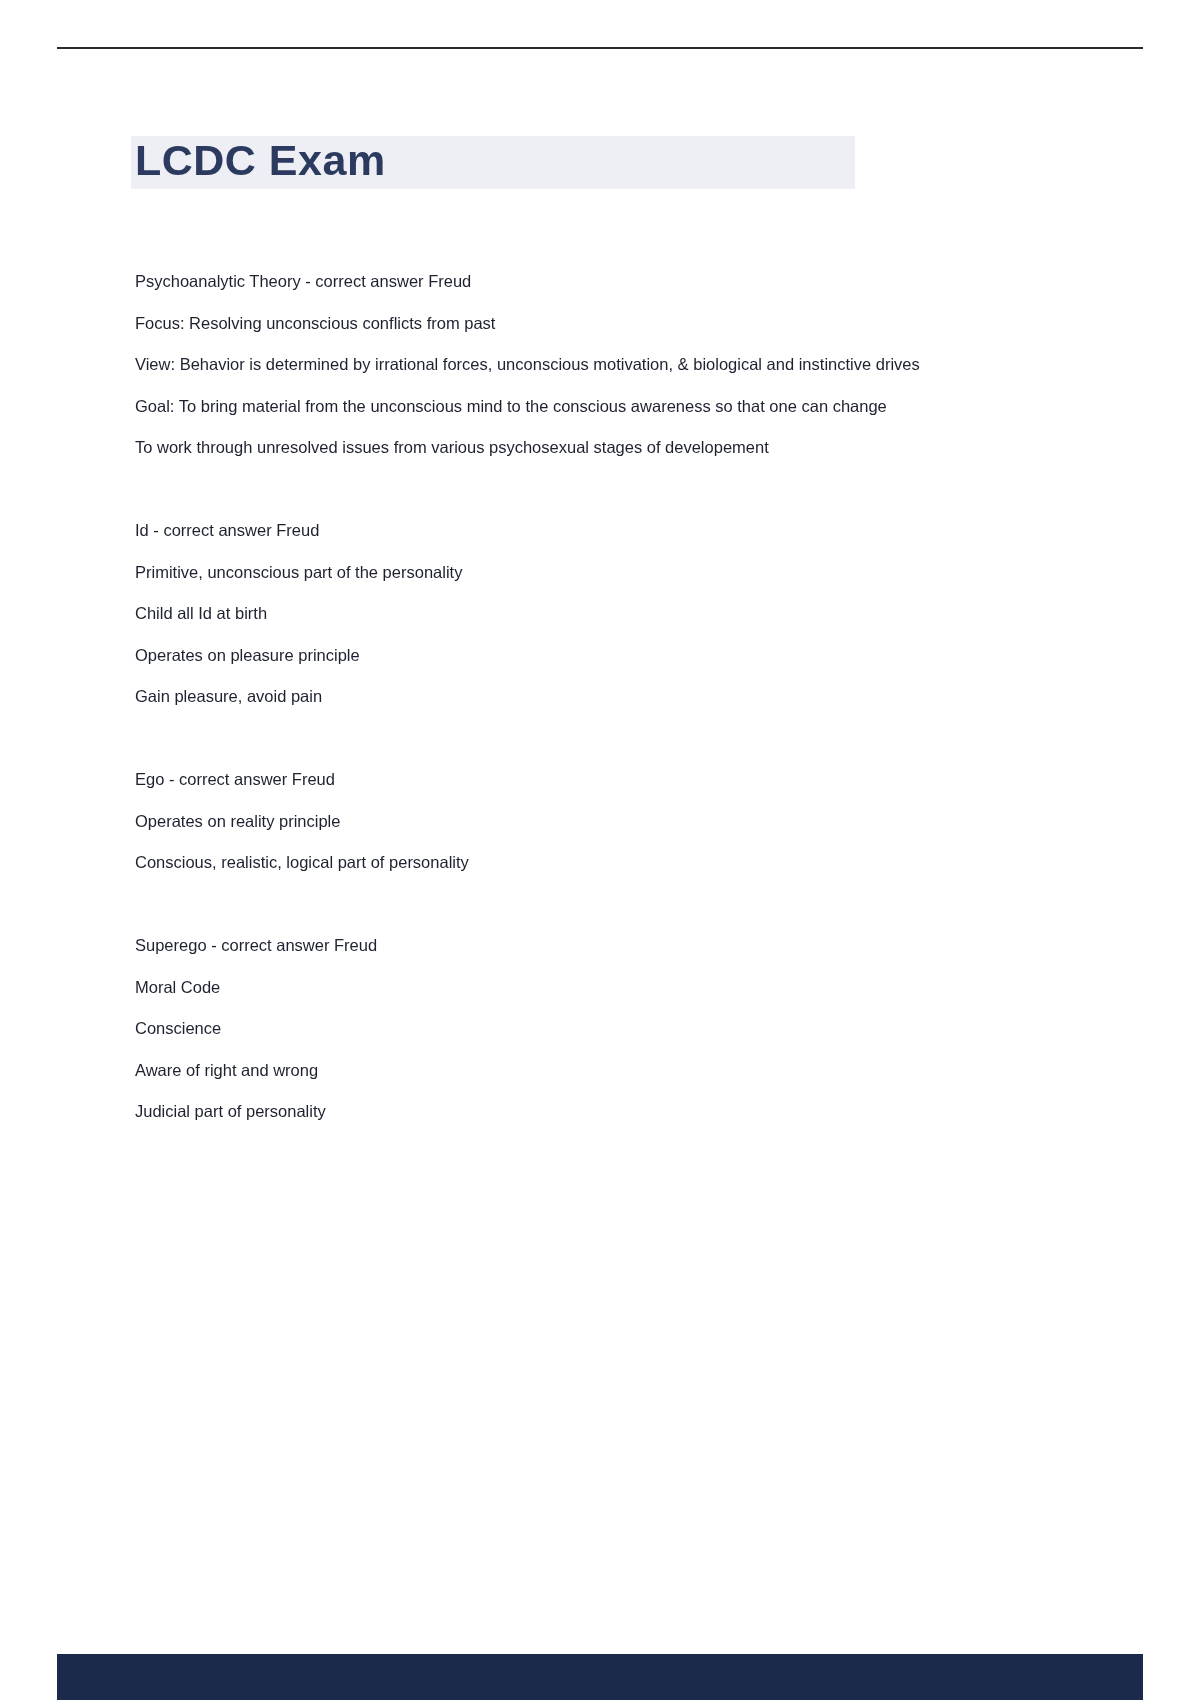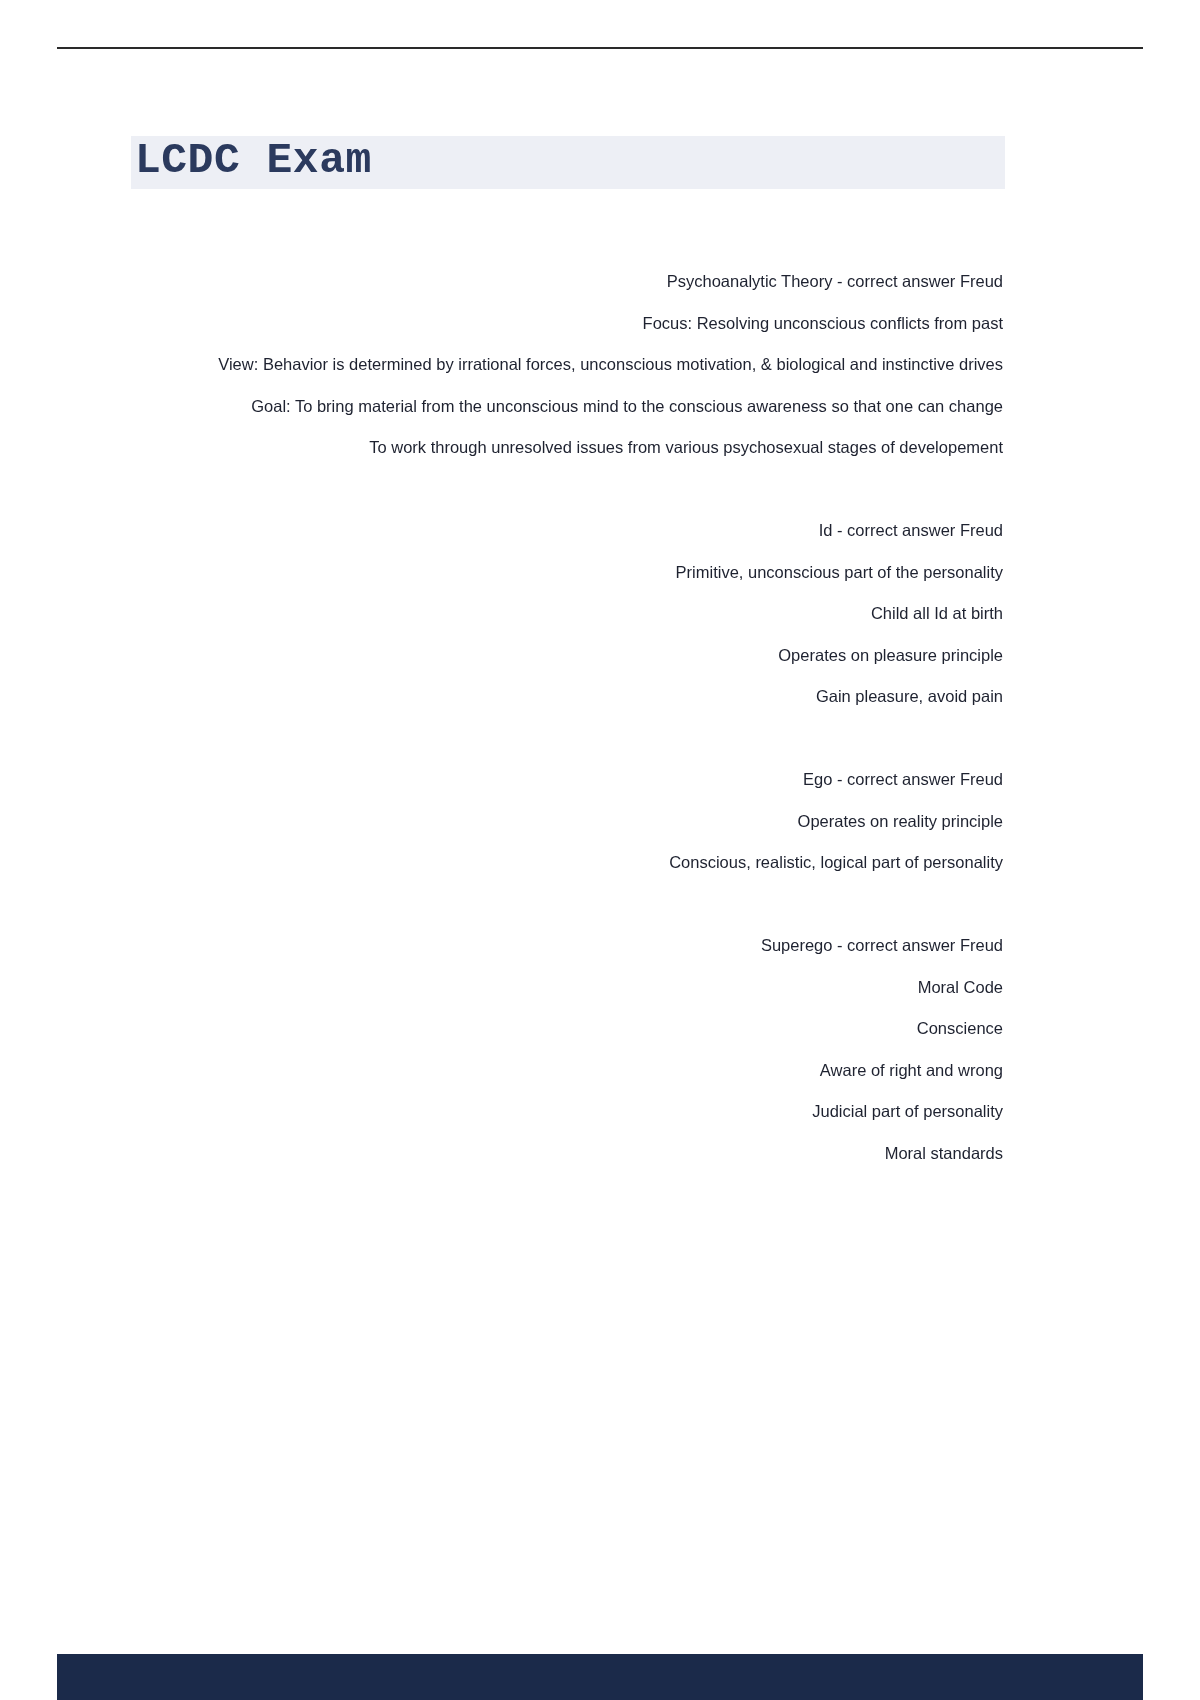--- a/index.html
+++ b/index.html
@@ -23,25 +23,24 @@
     left:57px;
     right:57px;
     top:47px;
     height:2px;
     background:var(--rule-color);
   }
   .title-band{
     position:absolute;
     left:131px;
     top:136px;
-    width:874px;
+    width:724px;
     background:var(--hl-color);
     padding:2px 8px 6px 4px;
     box-sizing:border-box;
-    font-family:Liberation Mono, monospace;
   }
   .page-title{
     font-size:43px;
     font-weight:bold;
     color:var(--title-color);
     letter-spacing:0.5px;
     line-height:1.05;
   }
   .content{
     position:absolute;
@@ -50,21 +49,20 @@
     width:868px;
     color:var(--body-color);
     font-size:16.5px;
     line-height:27px;
   }
   .section{
     margin:0 0 56px 0;
   }
   .section p{
     margin:0 0 14.5px 0;
-    text-align:right;
   }
   .footer-bar{
     position:absolute;
     left:57px;
     right:57px;
     bottom:0;
     height:46px;
     background:var(--footer-color);
   }
 </style>
@@ -102,20 +100,19 @@
       <p>Operates on reality principle</p>
       <p>Conscious, realistic, logical part of personality</p>
     </div>
 
     <div class="section">
       <p>Superego - correct answer Freud</p>
       <p>Moral Code</p>
       <p>Conscience</p>
       <p>Aware of right and wrong</p>
       <p>Judicial part of personality</p>
-      <p>Moral standards</p>
     </div>
 
   </div>
 
   <div class="footer-bar"></div>
 
 </div>
 
 </body></html>

